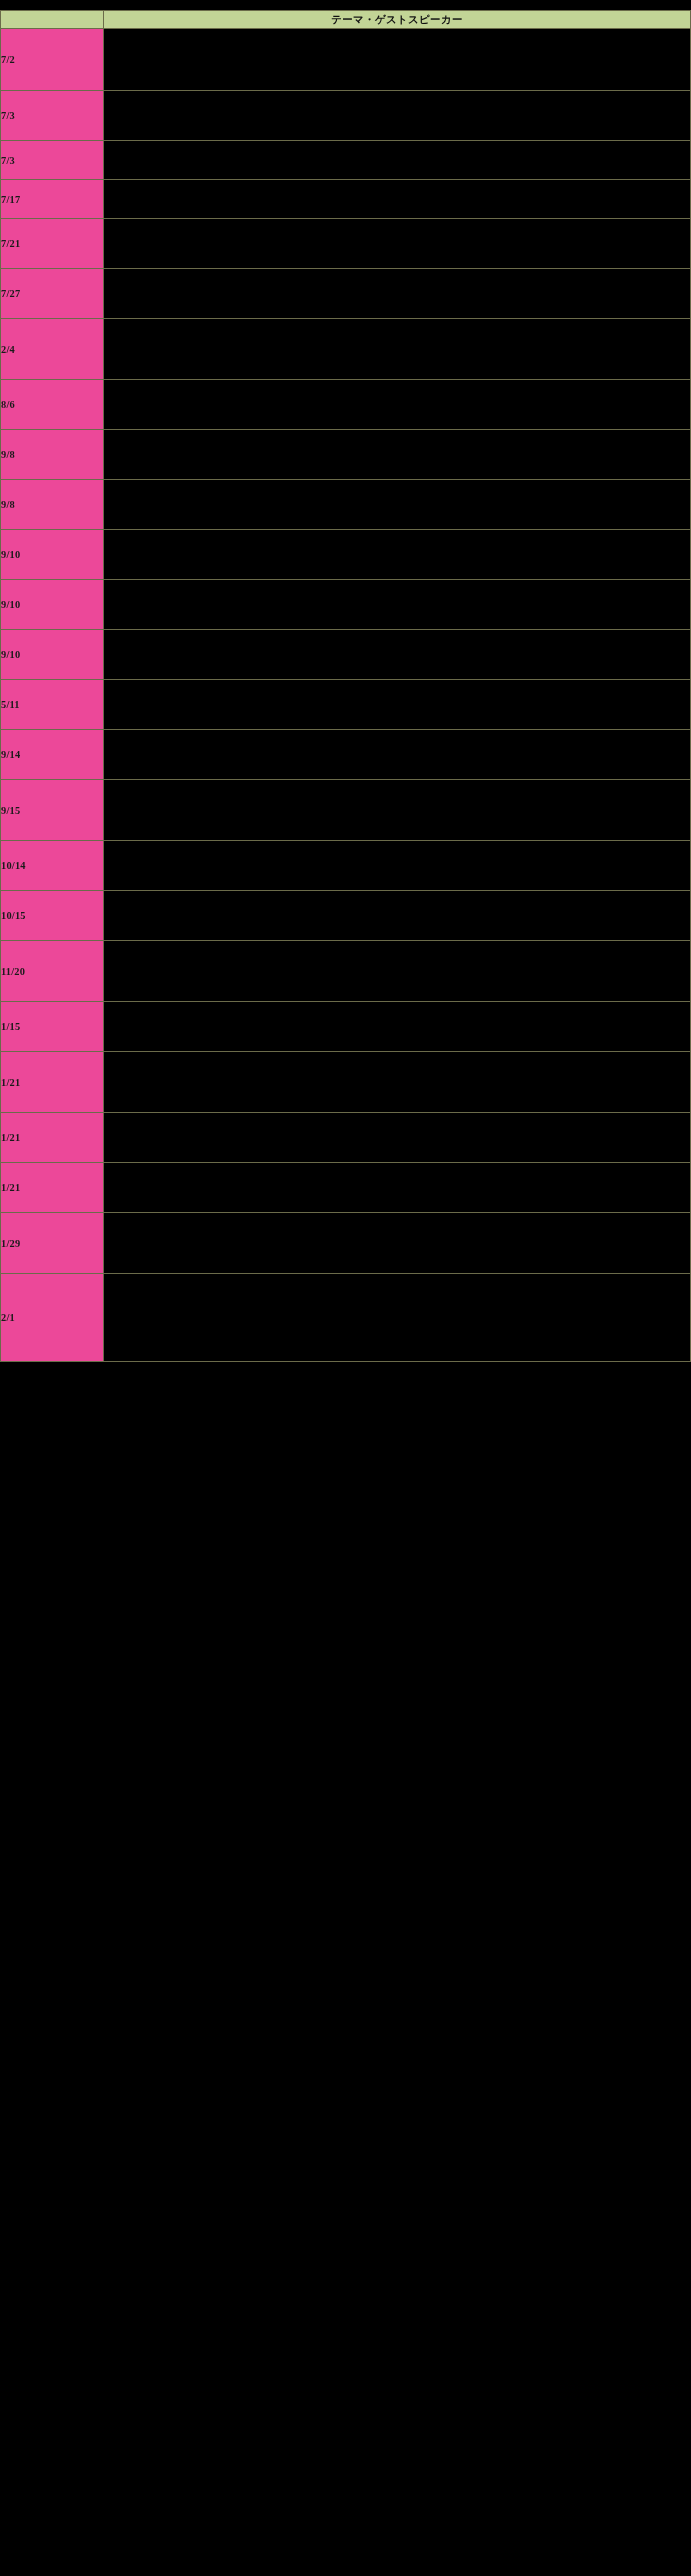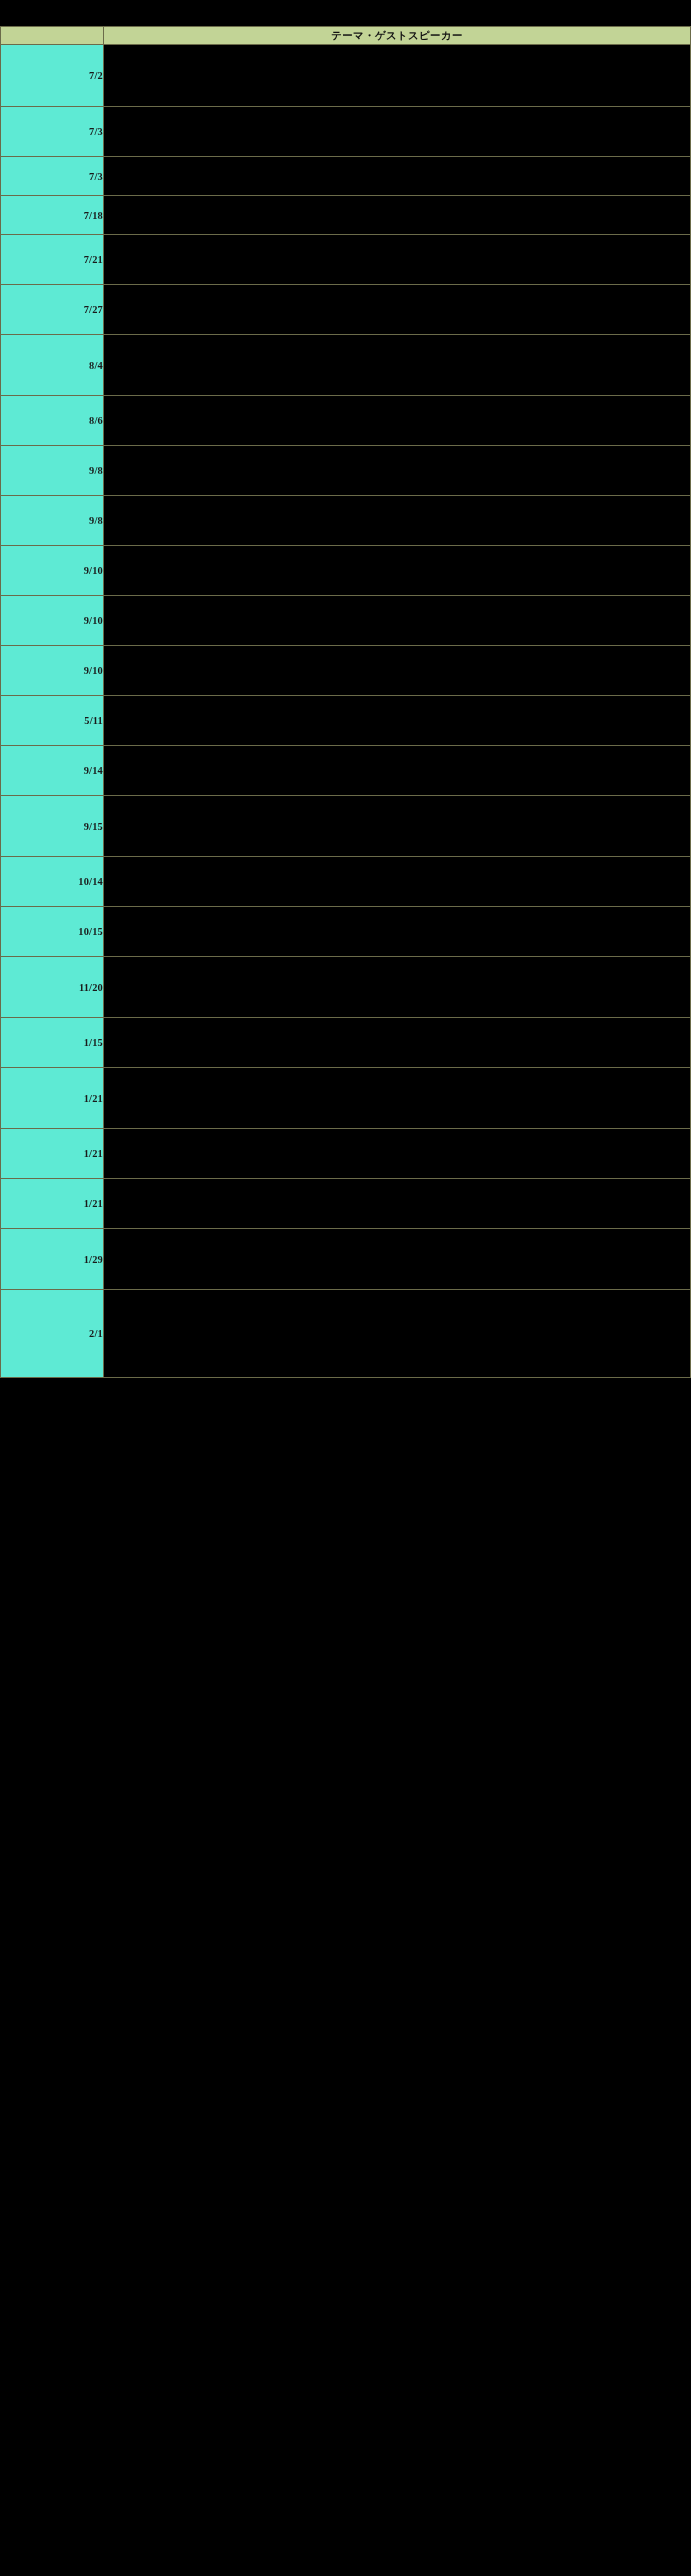--- a/index.html
+++ b/index.html
@@ -10,21 +10,21 @@
   body {
     width: 691px;
     height: 2576px;
     position: relative;
     font-family: "Liberation Serif", "DejaVu Serif", serif;
     overflow: hidden;
   }
   #schedule-table {
     position: absolute;
     left: 0;
-    top: 26px;
+    top: 10px;
     width: 690px;
     border-collapse: collapse;
     table-layout: fixed;
   }
   #schedule-table col.date-col { width: 103px; }
   #schedule-table col.topic-col { width: 587px; }
 
   #schedule-table th,
   #schedule-table td {
     border: 0.8px solid #6b6b4a;
@@ -38,22 +38,22 @@
     font-size: 10.4px;
     font-weight: bold;
     color: #111111;
     letter-spacing: 0.4px;
     vertical-align: middle;
   }
   thead th.th-date { background: #c2d496; }
   thead th.th-topic { background: #c2d496; text-align: center; }
 
   tbody td.date-cell {
-    background: #5eead4;
-    text-align: right;
+    background: #ec4899;
+    text-align: left;
     vertical-align: middle;
     font-size: 10.4px;
     font-weight: bold;
     color: #1a1a1a;
     letter-spacing: 0.2px;
   }
   tbody td.topic-cell {
     background: #000000;
     color: #000000;
     vertical-align: top;
@@ -81,33 +81,33 @@
       </tr>
       <tr style="height: 50px;">
         <td class="date-cell">7/3</td>
         <td class="topic-cell"></td>
       </tr>
       <tr style="height: 39px;">
         <td class="date-cell">7/3</td>
         <td class="topic-cell"></td>
       </tr>
       <tr style="height: 39px;">
-        <td class="date-cell">7/18</td>
+        <td class="date-cell">7/17</td>
         <td class="topic-cell"></td>
       </tr>
       <tr style="height: 50px;">
         <td class="date-cell">7/21</td>
         <td class="topic-cell"></td>
       </tr>
       <tr style="height: 50px;">
         <td class="date-cell">7/27</td>
         <td class="topic-cell"></td>
       </tr>
       <tr style="height: 61px;">
-        <td class="date-cell">8/4</td>
+        <td class="date-cell">2/4</td>
         <td class="topic-cell"></td>
       </tr>
       <tr style="height: 50px;">
         <td class="date-cell">8/6</td>
         <td class="topic-cell"></td>
       </tr>
       <tr style="height: 50px;">
         <td class="date-cell">9/8</td>
         <td class="topic-cell"></td>
       </tr>

